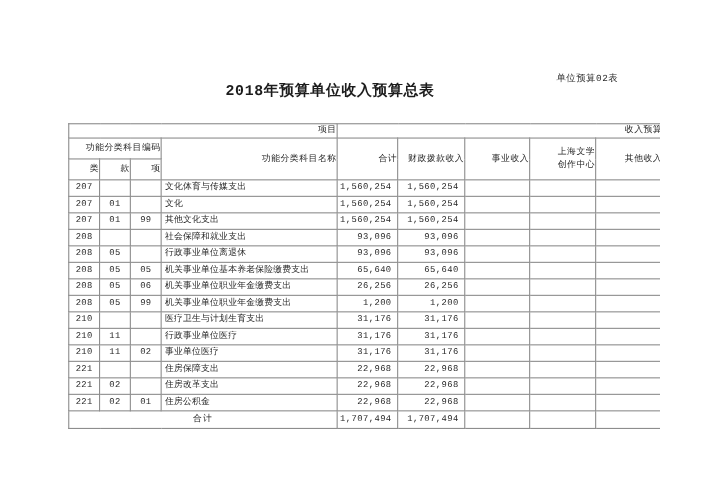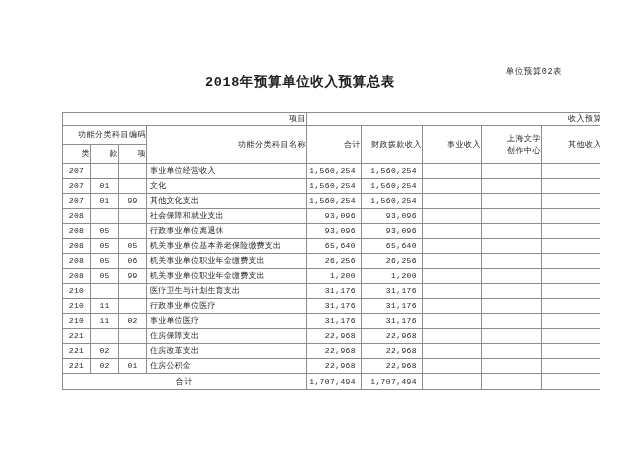--- a/index.html
+++ b/index.html
@@ -85,21 +85,21 @@
         <th>类</th>
         <th>款</th>
         <th>项</th>
       </tr>
     </thead>
     <tbody>
         <tr class="data-row">
           <td class="c-cls c-cls">207</td>
           <td class="c-sec c-sec"></td>
           <td class="c-itm c-itm"></td>
-          <td class="c-name c-name">事业单位经营收入</td>
+          <td class="c-name c-name">文化体育与传媒支出</td>
           <td class="c-num c-total">1,560,254</td>
           <td class="c-num c-fiscal">1,560,254</td>
           <td class="c-num c-business"></td>
           <td class="c-num c-operating"></td>
           <td class="c-num c-other"></td>
         </tr>
         <tr class="data-row">
           <td class="c-cls c-cls">207</td>
           <td class="c-sec c-sec">01</td>
           <td class="c-itm c-itm"></td>

